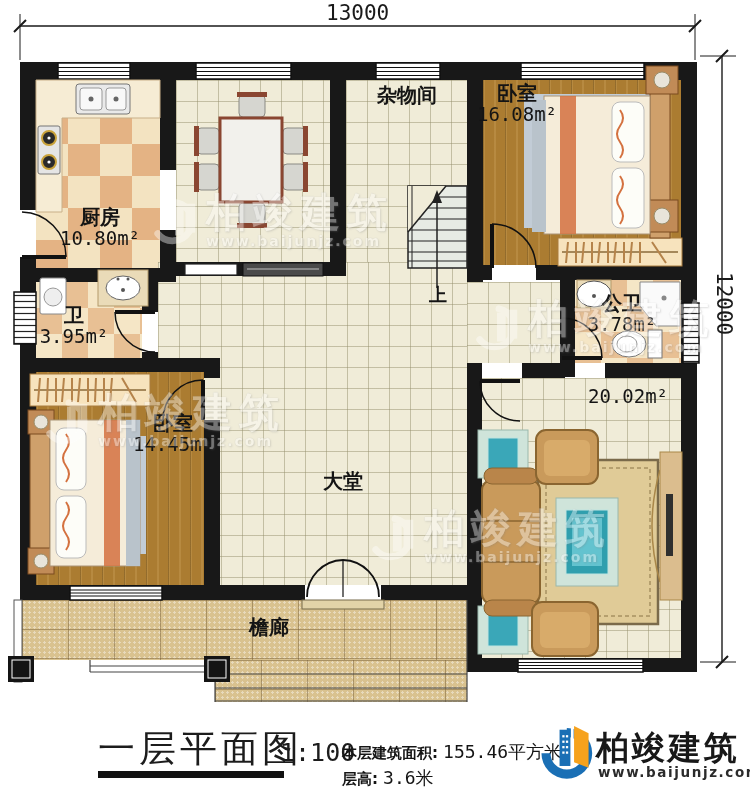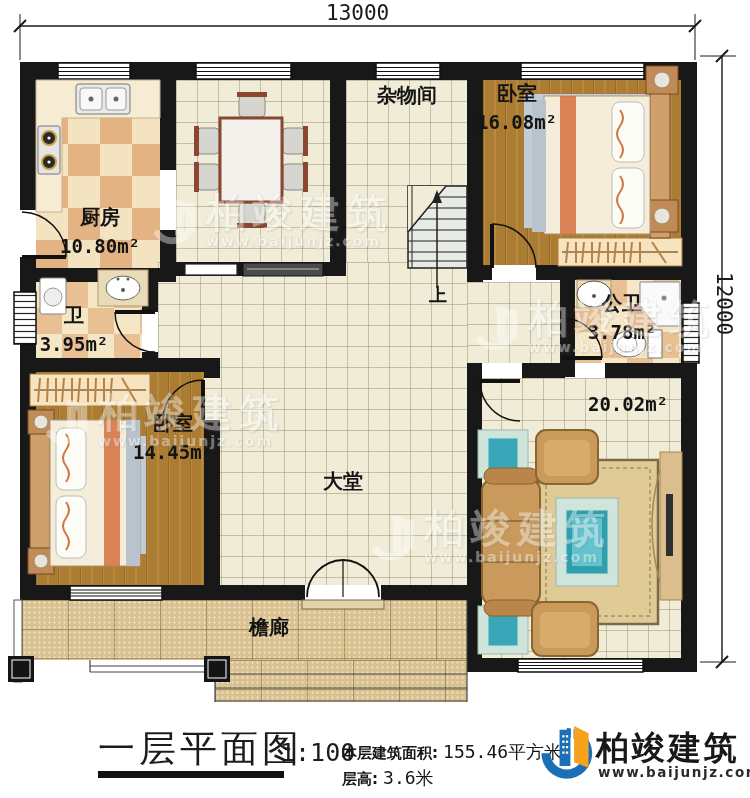--- a/index.html
+++ b/index.html
@@ -20,21 +20,21 @@
                      linear-gradient(90deg,rgba(255,225,160,.14) 2px,transparent 2px);
     background-size:22px 100%,11px 100%;}
   .floor-porch{background-color:#d9c28f;
     background-image:linear-gradient(rgba(120,95,55,.5) 1px,transparent 1px),
                      linear-gradient(90deg,rgba(120,95,55,.5) 1px,transparent 1px),
                      radial-gradient(rgba(255,255,255,.4) 1px,transparent 1.2px);
     background-size:46px 29px,46px 29px,5px 5px;}
   
   .rlabel{position:absolute;text-align:center;line-height:1.1;white-space:nowrap;}
   .rname{font-weight:700;font-size:20px;color:#141414;}
-  .rarea{font-family:"DejaVu Sans Mono",monospace;font-weight:700;font-size:19px;color:#141414;margin-top:8px;}
+  .rarea{font-family:"DejaVu Sans Mono",monospace;font-weight:400;font-size:19px;color:#141414;}
   .dimtext{position:absolute;font-family:"DejaVu Sans Mono",monospace;font-size:21px;color:#1a1a1a;}
   
   .wm{position:absolute;display:flex;align-items:center;gap:6px;opacity:.4;color:#fff;
       text-shadow:0 0 1px #9a9a9a,1px 1px 2px rgba(120,120,120,.55);pointer-events:none;}
   .wm-chars{font-size:40px;font-weight:800;letter-spacing:7px;line-height:1;}
   .wm-url{font-size:14px;font-weight:700;letter-spacing:2px;line-height:1.4;}
   
   .tb-title{position:absolute;left:98px;top:724px;font-size:37px;font-weight:500;letter-spacing:4px;color:#1c1c1c;}
   .tb-underline{position:absolute;left:98px;top:771px;width:186px;height:7px;background:#111;}
   .tb-scale{position:absolute;left:280px;top:738px;font-family:"DejaVu Sans Mono",monospace;font-size:25px;color:#1c1c1c;text-align:right;}

